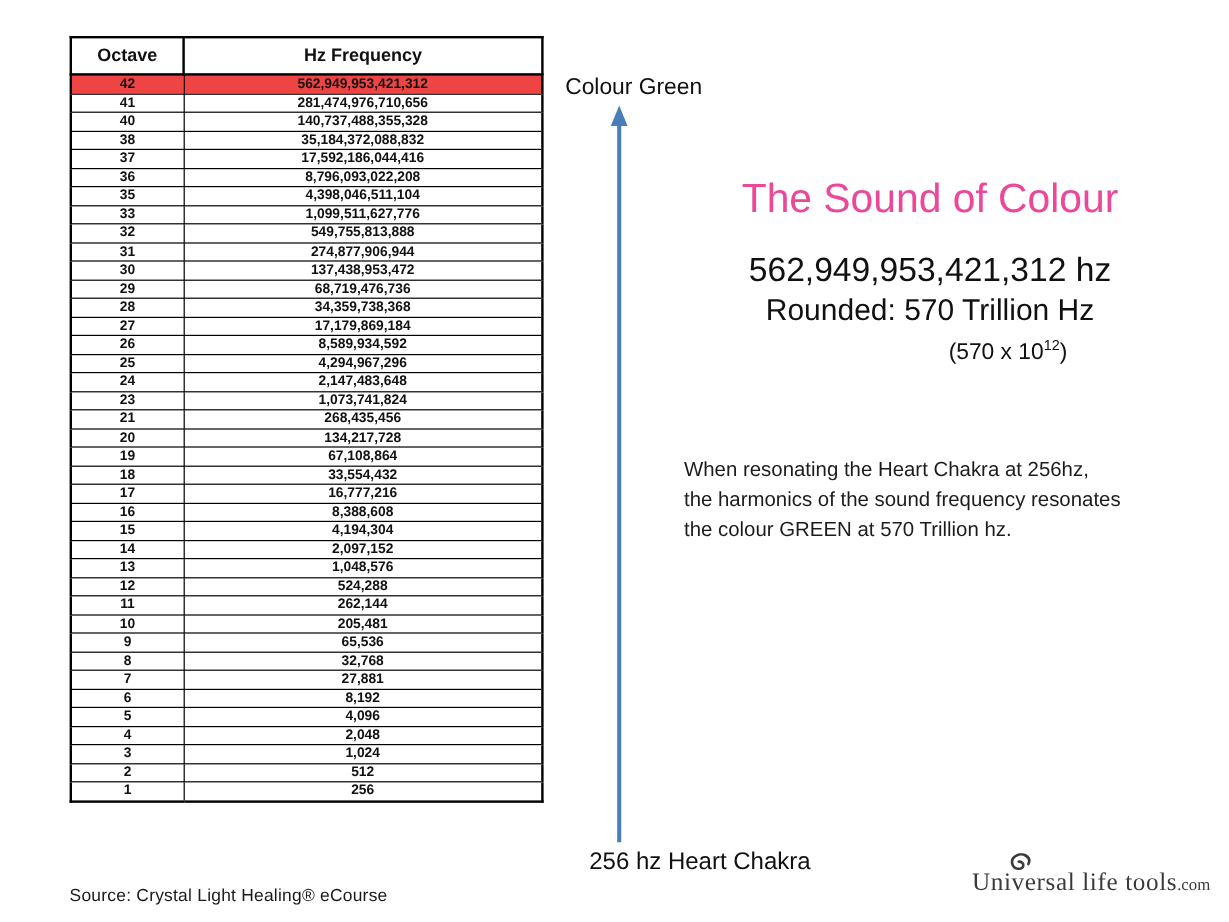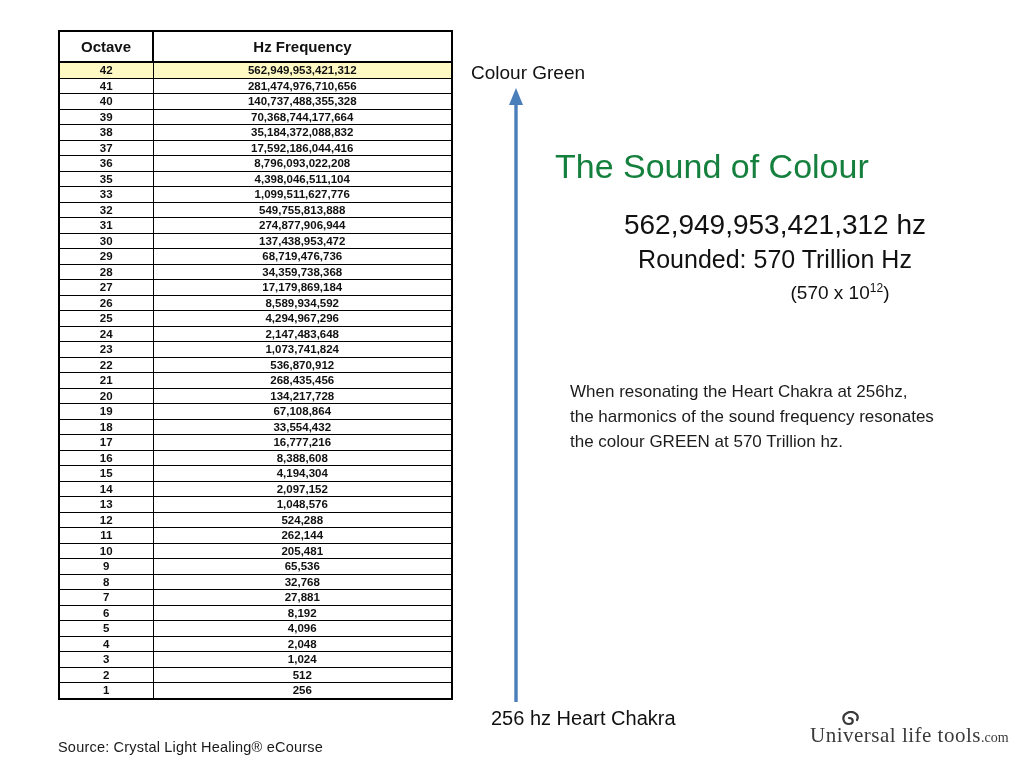--- a/index.html
+++ b/index.html
@@ -56,22 +56,22 @@
   .arrow { position: absolute; left: 508px; top: 88px; }
 
   .heart-chakra {
     position: absolute; left: 491px; top: 707px;
     font-size: 20px; color: #111;
   }
 
   
   .title {
     position: absolute; left: 555px; top: 147px; width: 440px;
-    text-align: left;
-    font-size: 34px; color: #15803d;
+    text-align: center;
+    font-size: 34px; color: #ec4899;
   }
   .freq {
     position: absolute; left: 555px; top: 209px; width: 440px;
     text-align: center;
     font-size: 28px; color: #111;
   }
   .rounded {
     position: absolute; left: 555px; top: 245px; width: 440px;
     text-align: center;
     font-size: 25px; color: #111;
@@ -104,37 +104,33 @@
 <div class="slide">
 
   <table class="octave-table">
     <thead>
       <tr>
         <th class="col-octave">Octave</th>
         <th>Hz Frequency</th>
       </tr>
     </thead>
     <tbody>
-        <tr style="background: #fef9c3;">
+        <tr style="background: #ef4444;">
           <td>42</td>
           <td>562,949,953,421,312</td>
         </tr>
         <tr>
           <td>41</td>
           <td>281,474,976,710,656</td>
         </tr>
         <tr>
           <td>40</td>
           <td>140,737,488,355,328</td>
         </tr>
         <tr>
-          <td>39</td>
-          <td>70,368,744,177,664</td>
-        </tr>
-        <tr>
           <td>38</td>
           <td>35,184,372,088,832</td>
         </tr>
         <tr>
           <td>37</td>
           <td>17,592,186,044,416</td>
         </tr>
         <tr>
           <td>36</td>
           <td>8,796,093,022,208</td>
@@ -179,24 +175,20 @@
           <td>25</td>
           <td>4,294,967,296</td>
         </tr>
         <tr>
           <td>24</td>
           <td>2,147,483,648</td>
         </tr>
         <tr>
           <td>23</td>
           <td>1,073,741,824</td>
-        </tr>
-        <tr>
-          <td>22</td>
-          <td>536,870,912</td>
         </tr>
         <tr>
           <td>21</td>
           <td>268,435,456</td>
         </tr>
         <tr>
           <td>20</td>
           <td>134,217,728</td>
         </tr>
         <tr>

